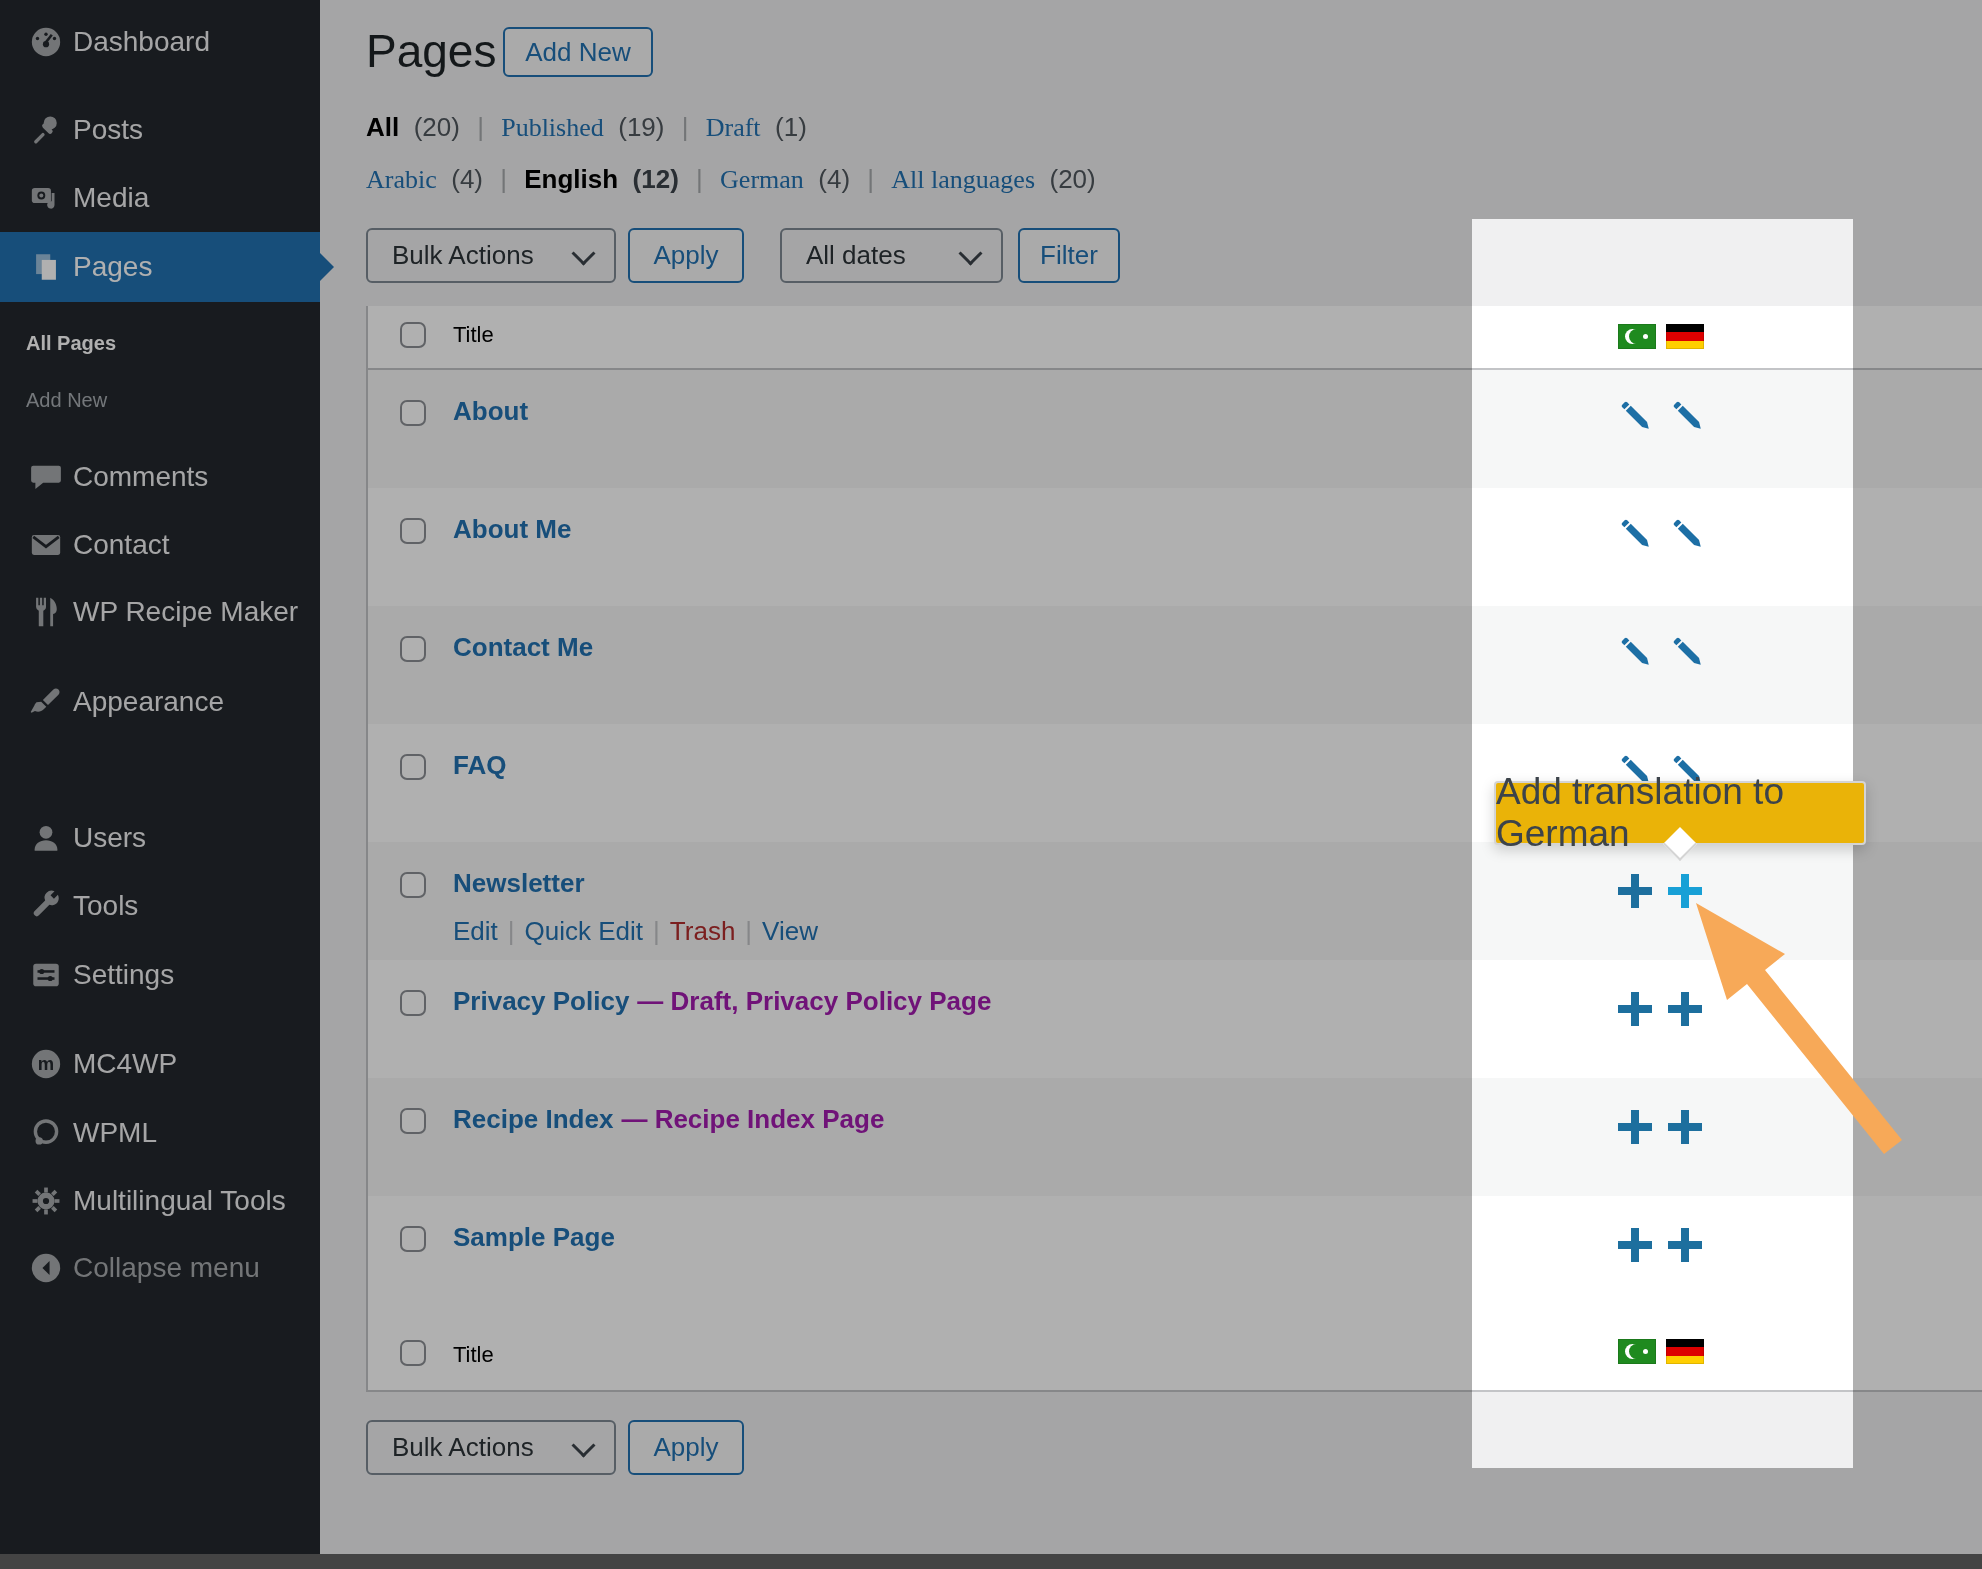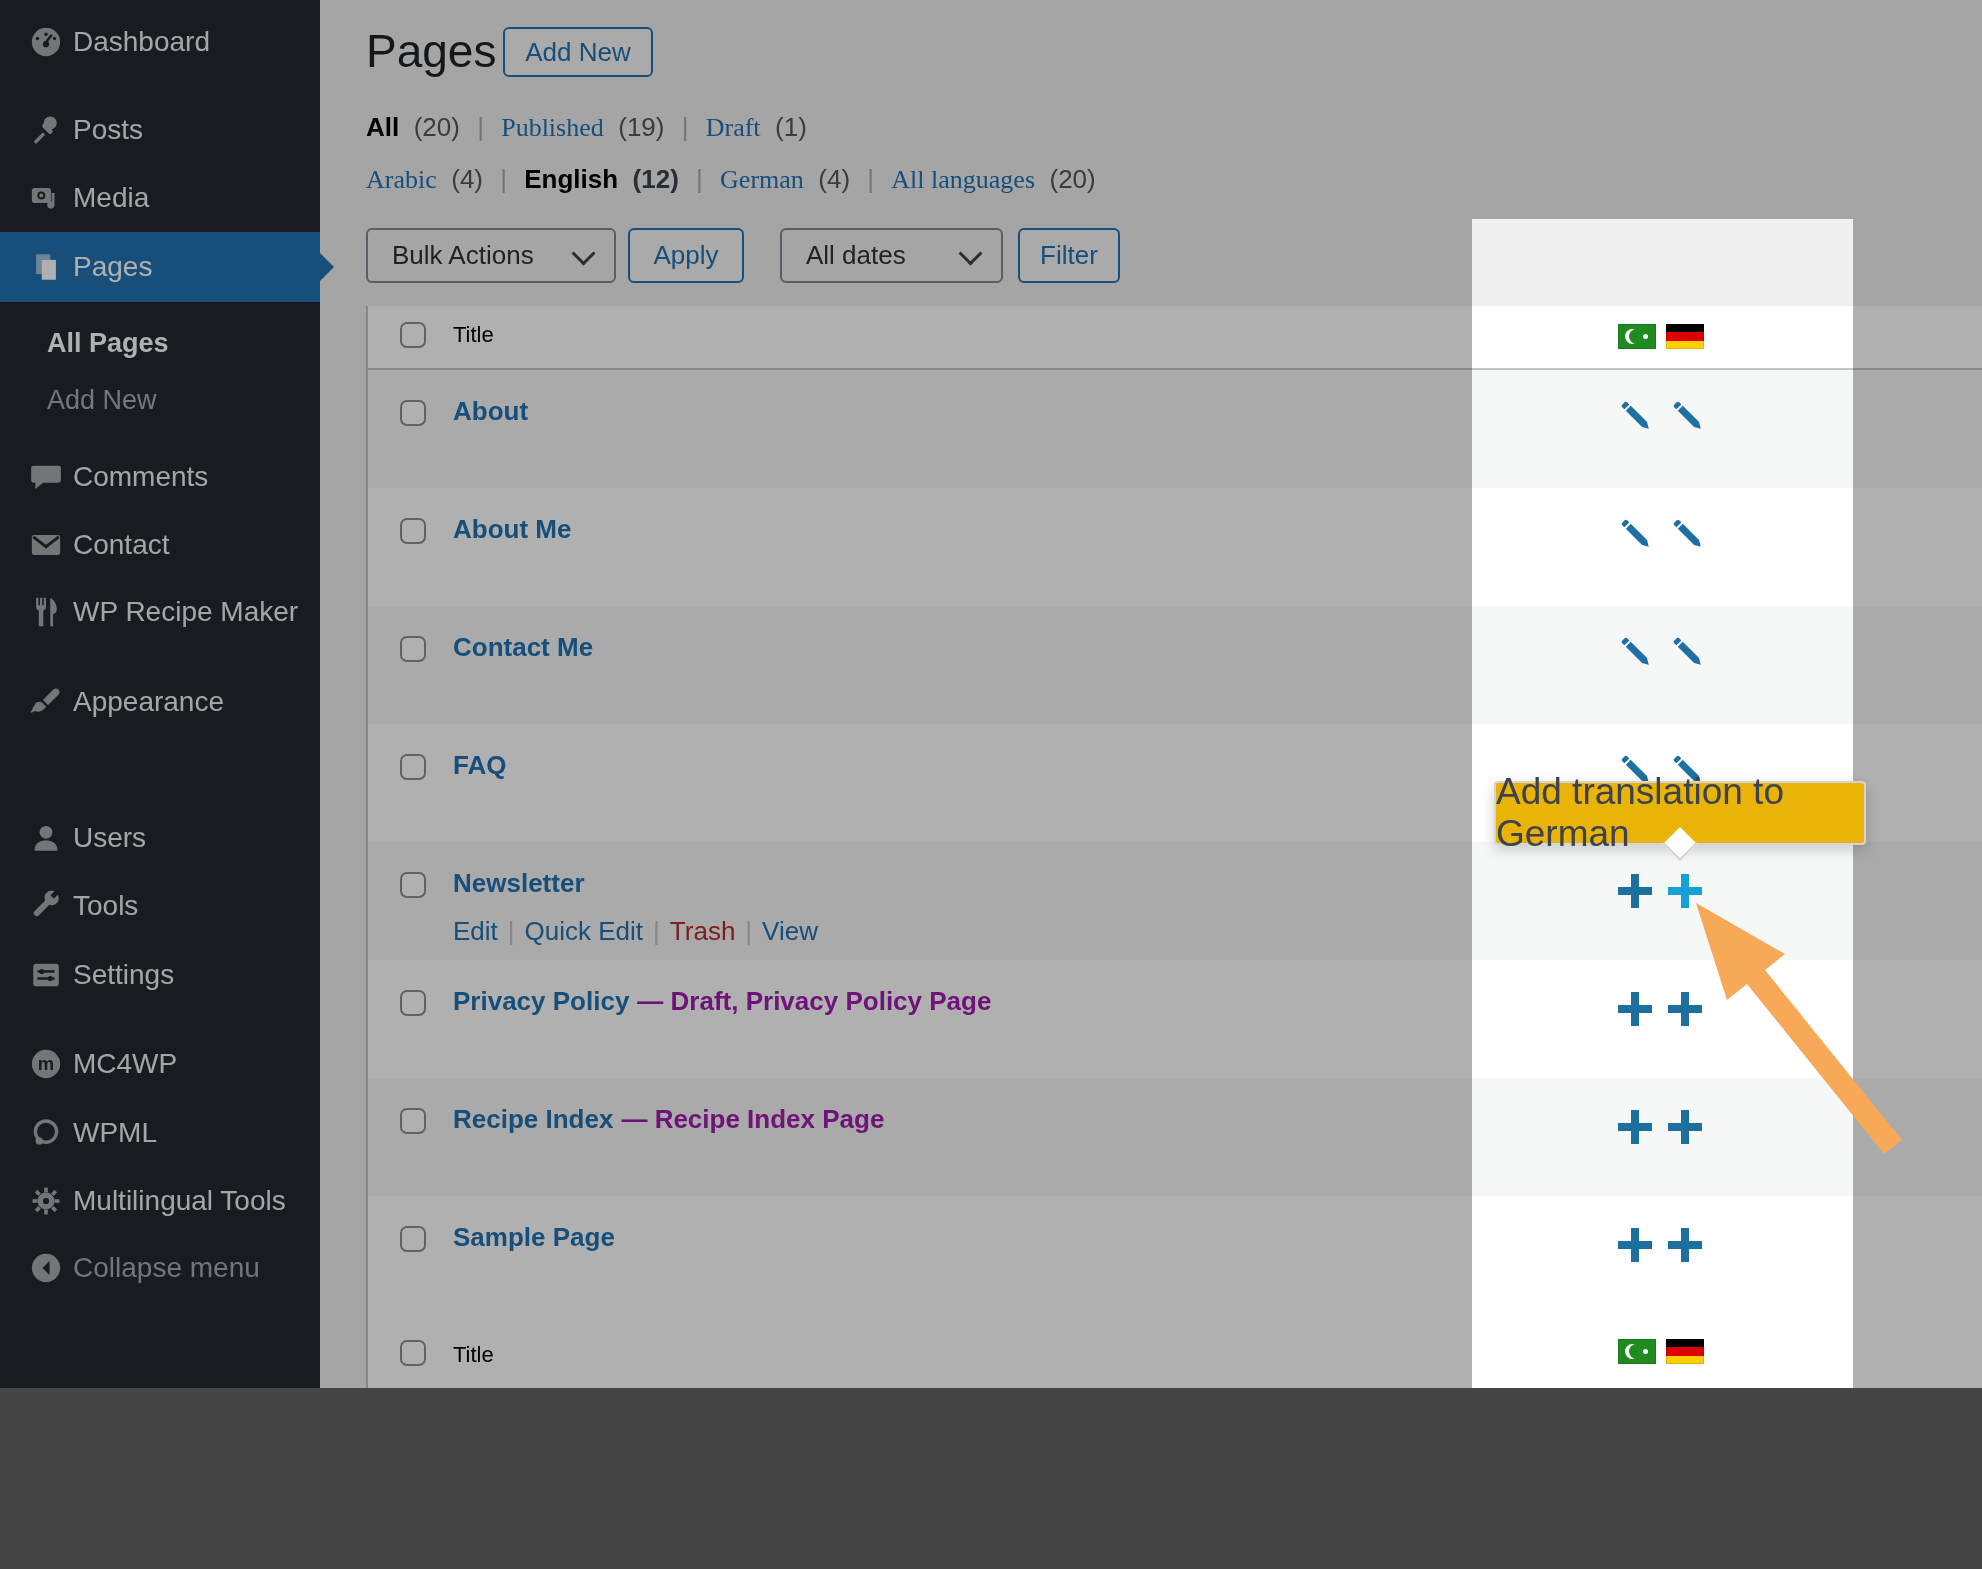--- a/index.html
+++ b/index.html
@@ -1,31 +1,31 @@
 <!DOCTYPE html>
 <html><head>
 <meta charset="utf-8">
 <style>
   html,body{margin:0;padding:0;background:#444;}
-  .screen{position:relative;width:1982px;height:1388px;overflow:hidden;
+  .screen{position:relative;width:1982px;height:1554px;overflow:hidden;
           background:#f0f0f1;font-family:"Liberation Sans",sans-serif;}
 
   
   .sidebar{position:absolute;left:0;top:0;width:320px;height:1569px;background:#23282d;z-index:1;}
   .menu-item{position:absolute;left:0;width:320px;height:68px;display:flex;align-items:center;
              color:#f0f0f1;font-size:28px;cursor:pointer;}
   .menu-item .mi-icon{position:absolute;left:26px;width:40px;height:40px;color:#a7aaad;
                       display:flex;align-items:center;justify-content:center;}
   .menu-item .mi-label{position:absolute;left:73px;white-space:nowrap;}
   .menu-item.active{background:#2271b1;color:#fff;height:70px;}
   .menu-item.active .mi-icon{color:#fff;}
   .menu-item.active::after{content:"";position:absolute;left:320px;top:50%;margin-top:-14px;
                            border:14px solid transparent;border-left-color:#2271b1;}
   .submenu-item{position:absolute;left:0;width:320px;height:56px;display:flex;align-items:center;
-                font-size:27px;color:#a8adb2;cursor:pointer;padding-left:21px;}
+                font-size:20px;color:#a8adb2;cursor:pointer;}
   .submenu-item .mi-label{margin-left:26px;}
   .submenu-item.current{color:#fff;font-weight:bold;}
   .menu-item.dim{color:#a7aaad;}
 
   
   .content-el{position:absolute;z-index:2;}
   .h1{left:366px;top:24px;font-size:46px;color:#1d2327;font-weight:400;}
   .btn{display:flex;align-items:center;justify-content:center;box-sizing:border-box;
        border:2px solid #2271b1;border-radius:6px;background:#f6f7f7;color:#2271b1;
        font-size:26px;cursor:pointer;}

